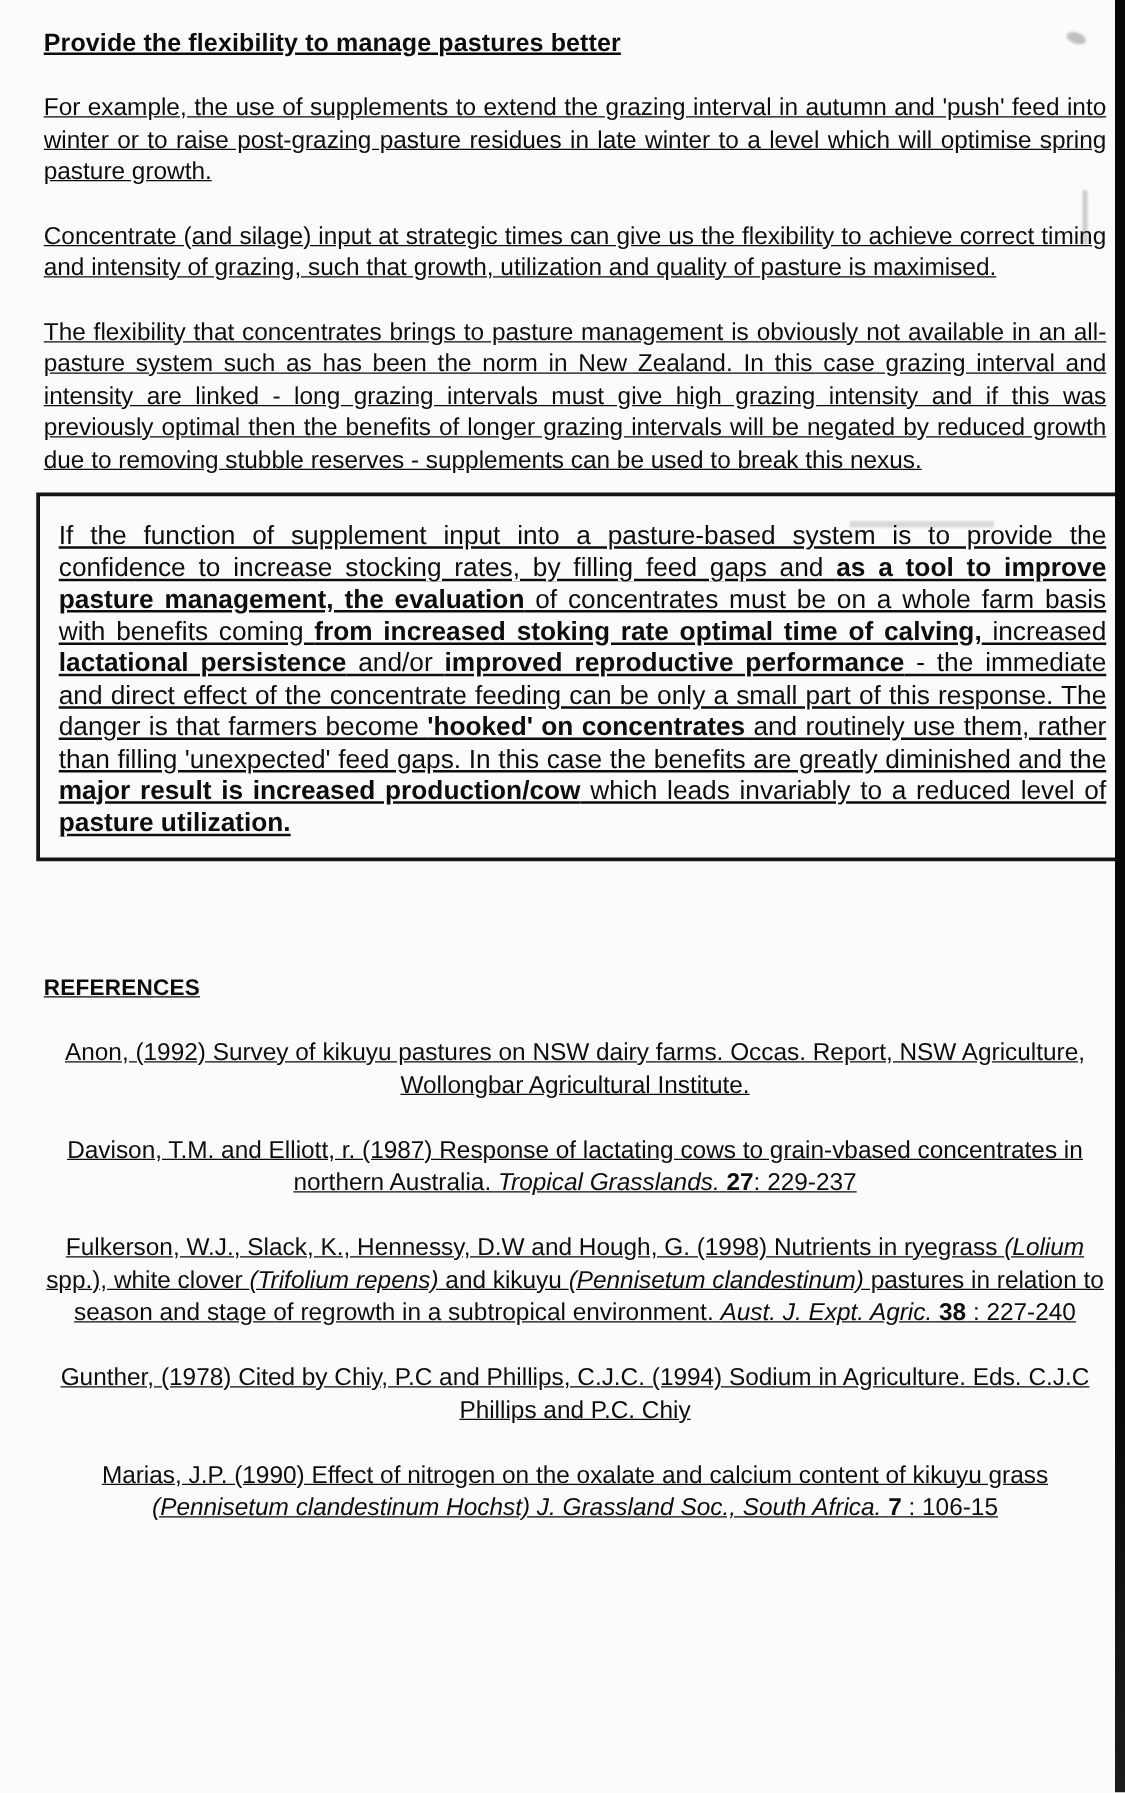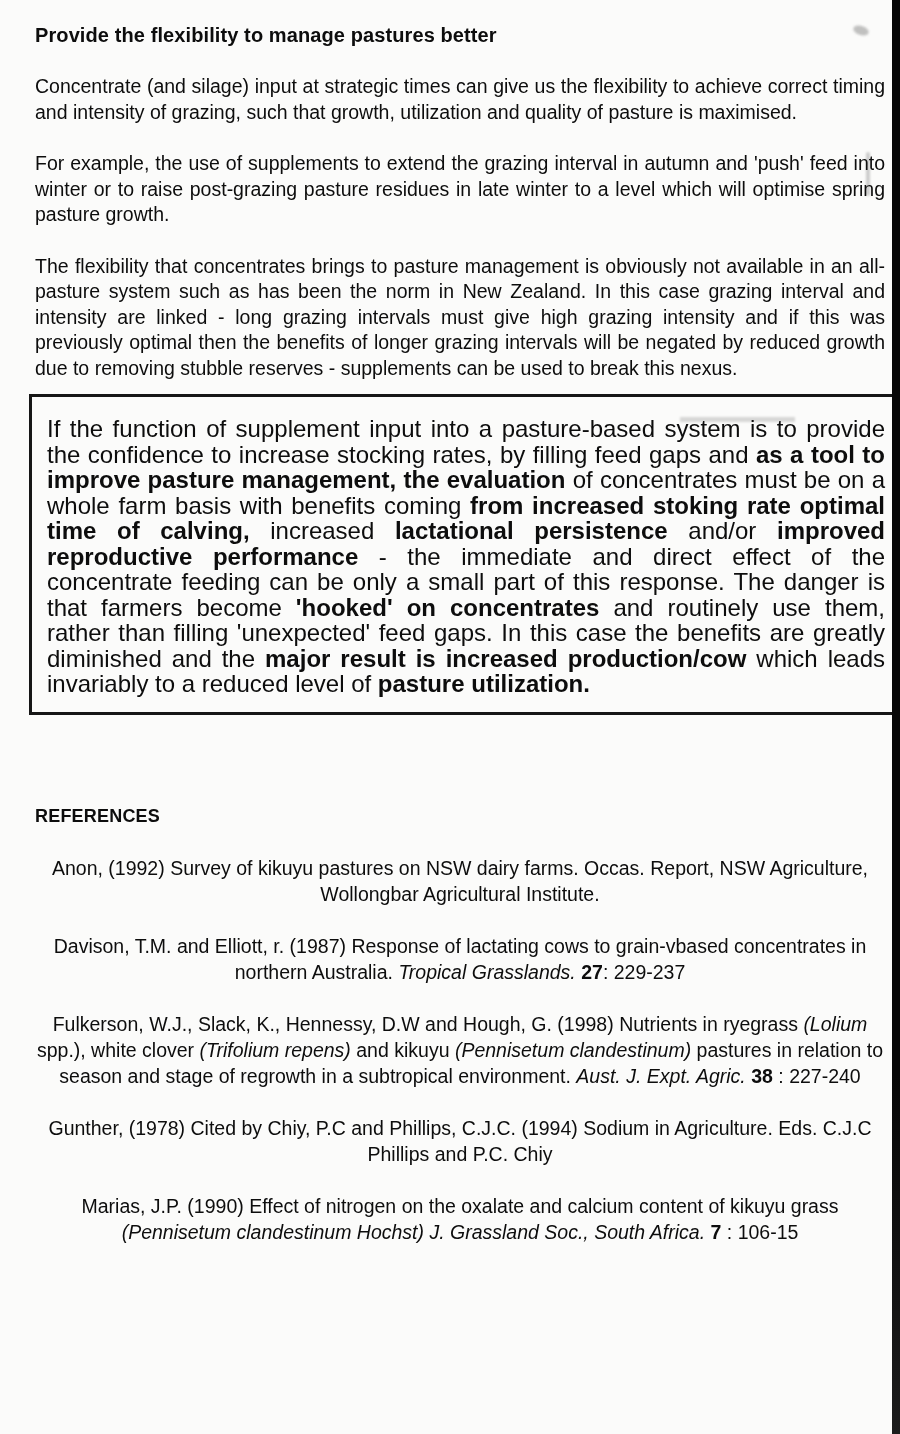--- a/index.html
+++ b/index.html
@@ -15,20 +15,21 @@
     background:var(--bg);
     font-family:"Liberation Sans","DejaVu Sans",sans-serif;
     color:var(--text);
     position:relative;
     overflow:hidden;
   }
   .page{
     position:relative;
     width:100%;height:100%;
     padding:24px 15px 0 35px;
+    text-decoration:underline;
   }
   .edge-bar{
     position:absolute;
     top:0;right:0;
     width:8px;height:100%;
     background:linear-gradient(to bottom, var(--bar) 0%, var(--bar) 75%, #1c1c1c 100%);
     z-index:5;
   }
   .smudge-a{
     position:absolute;left:853px;top:26px;width:16px;height:9px;
@@ -53,21 +54,21 @@
     text-align:justify;
     margin:0 0 26px 0;
   }
   p.body-par.pre-box{margin-bottom:13px;}
   .highlight-box{
     border:3px solid var(--border);
     margin:0 -17px 0 -6px;
     padding:19px 14px 15px 15px;
   }
   .highlight-box p{
-    font-size:24px;line-height:25.5px;
+    font-size:21px;line-height:25.5px;
     text-align:justify;margin:0;
   }
   h2.refs-heading{
     font-size:18px;font-weight:bold;
     margin:91px 0 28px 0;
     letter-spacing:.2px;
   }
   p.ref{
     font-size:19.5px;line-height:26px;
     text-align:center;
@@ -89,23 +90,23 @@
 
 <div class="page">
 
   <div class="edge-bar"></div>
   <div class="smudge-a"></div>
   <div class="smudge-b"></div>
   <div class="smudge-c"></div>
 
   <h1 class="doc-heading">Provide the flexibility to manage pastures better</h1>
 
+  <p class="body-par">For example, the use of supplements to extend the grazing interval in autumn and 'push' feed into winter or to raise post-grazing pasture residues in late winter to a level which will optimise spring pasture growth.</p>
+
   <p class="body-par">Concentrate (and silage) input at strategic times can give us the flexibility to achieve correct timing and intensity of grazing, such that growth, utilization and quality of pasture is maximised.</p>
-
-  <p class="body-par">For example, the use of supplements to extend the grazing interval in autumn and 'push' feed into winter or to raise post-grazing pasture residues in late winter to a level which will optimise spring pasture growth.</p>
 
   <p class="body-par pre-box">The flexibility that concentrates brings to pasture management is obviously not available in an all-pasture system such as has been the norm in New Zealand. In this case grazing interval and intensity are linked - long grazing intervals must give high grazing intensity and if this was previously optimal then the benefits of longer grazing intervals will be negated by reduced growth due to removing stubble reserves - supplements can be used to break this nexus.</p>
 
   <div class="highlight-box">
     <p><span>If the function of supplement input into a pasture-based system is to provide the confidence to increase stocking rates, by filling feed gaps and </span><span class="b">as a tool to improve pasture management, the evaluation</span><span> of concentrates must be on a whole farm basis with benefits coming </span><span class="b">from increased stoking rate optimal time of calving,</span><span> increased </span><span class="b">lactational persistence</span><span> and/or </span><span class="b">improved reproductive performance</span><span> - the immediate and direct effect of the concentrate feeding can be only a small part of this response. The danger is that farmers become </span><span class="b">'hooked' on concentrates</span><span> and routinely use them, rather than filling 'unexpected' feed gaps. In this case the benefits are greatly diminished and the </span><span class="b">major result is increased production/cow</span><span> which leads invariably to a reduced level of </span><span class="b">pasture utilization.</span></p>
   </div>
 
   <h2 class="refs-heading">REFERENCES</h2>
 
   <div>

